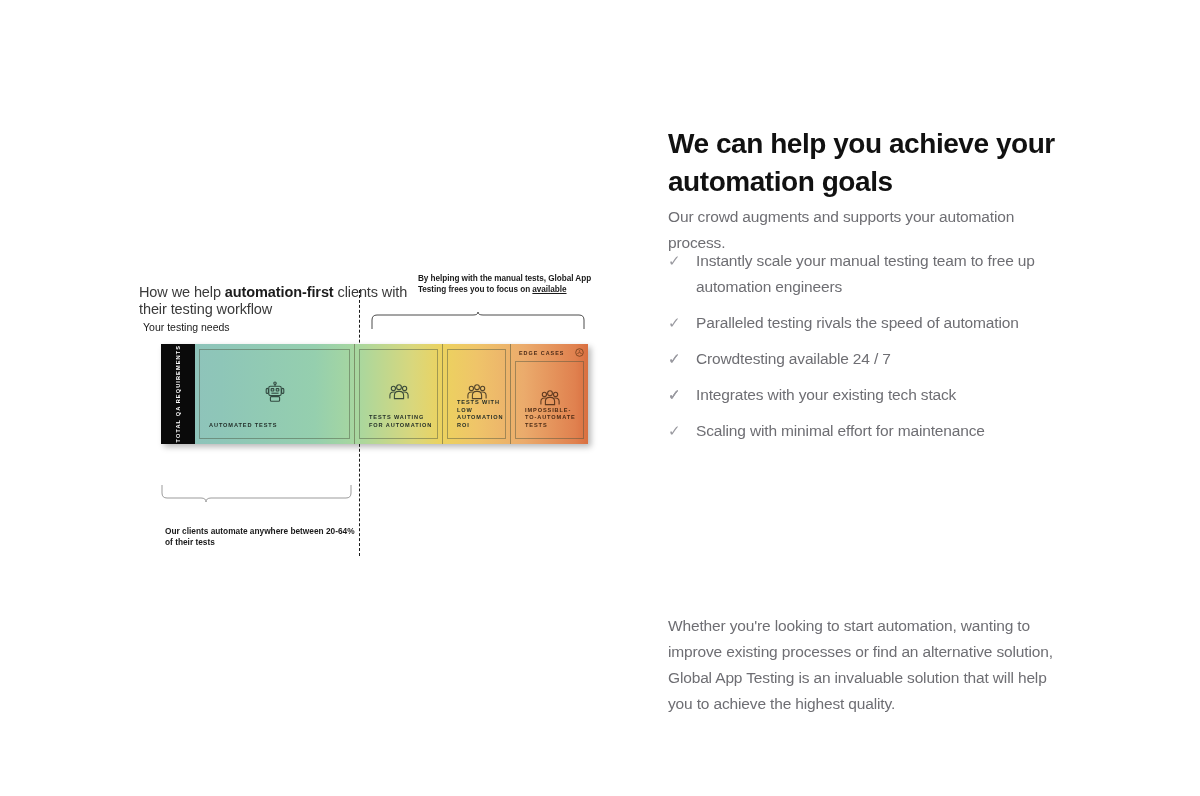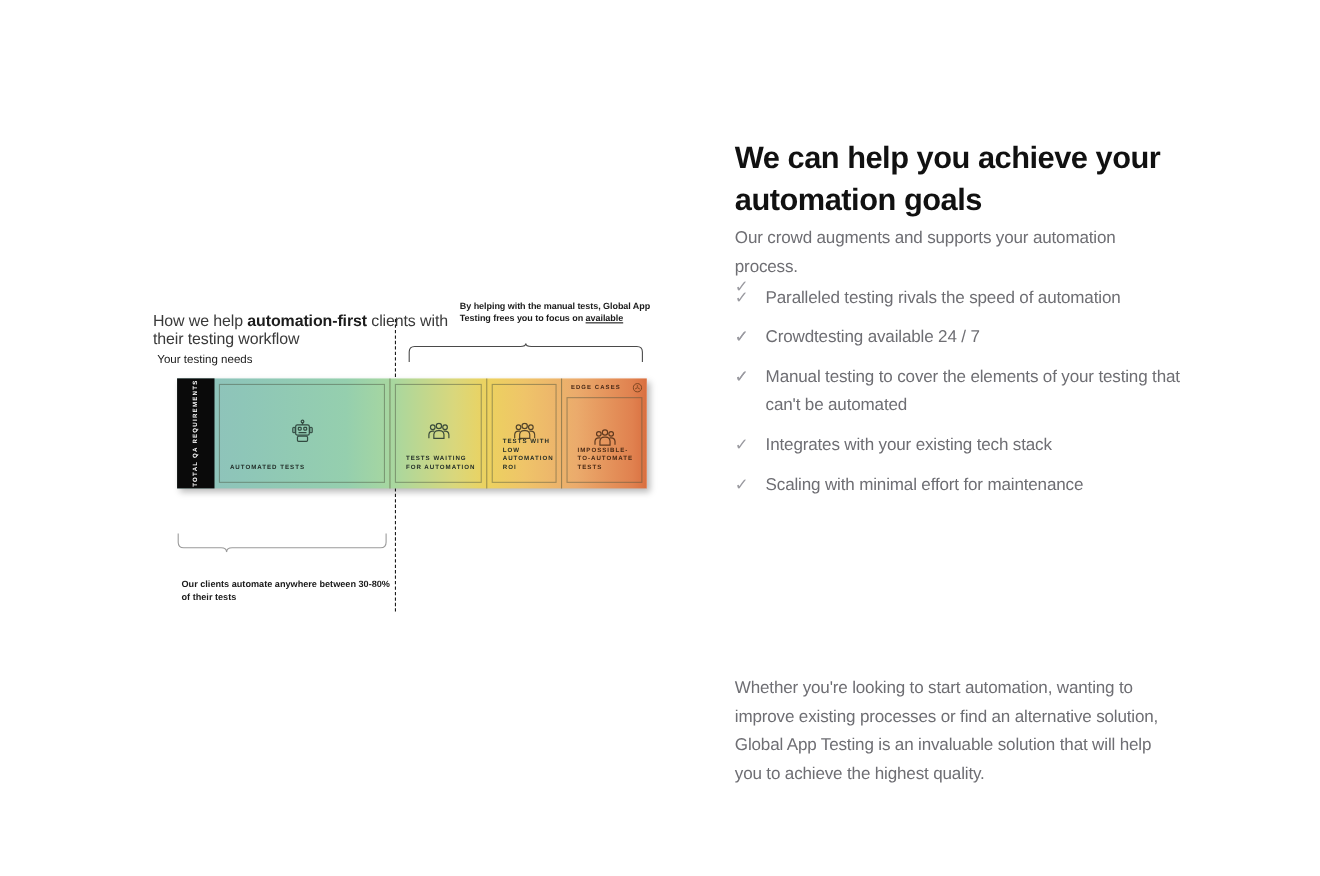--- a/index.html
+++ b/index.html
@@ -270,21 +270,21 @@
   <div id="dashed-divider"></div>
 
   <svg id="top-bracket" viewBox="0 0 216 18" preserveAspectRatio="none">
     <path d="M2,17 L2,8 Q2,3 7,3 L103,3 Q108,3 108,0 Q108,3 113,3 L209,3 Q214,3 214,8 L214,17" fill="none" stroke="#4a4a4a" stroke-width="1" vector-effect="non-scaling-stroke"></path>
   </svg>
 
   <svg id="bottom-bracket" viewBox="0 0 193 18" preserveAspectRatio="none">
     <path d="M2,1 L2,9 Q2,14 7,14 L41,14 Q46,14 46,18 Q46,14 51,14 L186,14 Q191,14 191,9 L191,1" fill="none" stroke="#9b9b9b" stroke-width="1" vector-effect="non-scaling-stroke"></path>
   </svg>
 
-  <div id="bottom-note">Our clients automate anywhere between 30-80% of their tests</div>
+  <div id="bottom-note">Our clients automate anywhere between 20-64% of their tests</div>
 
   <div id="bar">
 
     <div class="seg" id="seg-total">
       <div class="vlabel">TOTAL QA REQUIREMENTS</div>
     </div>
 
     <div class="seg divider" id="seg-automated" style="width:160px;">
       <div class="seg-inner">
         <svg class="seg-icon" width="20" height="22" viewBox="0 0 20 22">
@@ -363,24 +363,24 @@
   </div>
 </div>
 
 <div id="copy-panel">
 
   <h1 id="headline">We can help you achieve your automation goals</h1>
 
   <p id="intro">Our crowd augments and supports your automation process.</p>
 
   <ul id="benefits">
-    <li><span class="tick">✓</span></li>
+    <li><span class="tick">✓</span><span>Instantly scale your manual testing team to free up automation engineers</span></li>
     <li><span class="tick">✓</span><span>Paralleled testing rivals the speed of automation</span></li>
     <li><span class="tick">✓</span></li>
     <li><span class="tick">✓</span><span>Crowdtesting available 24 / 7</span></li>
     <li><span class="tick">✓</span></li>
-    <li><span class="tick">✓</span><span>Manual testing to cover the elements of your testing that can't be automated</span></li>
+    <li><span class="tick">✓</span></li>
     <li><span class="tick">✓</span><span>Integrates with your existing tech stack</span></li>
     <li><span class="tick">✓</span><span>Scaling with minimal effort for maintenance</span></li>
   </ul>
 
   <p id="closing">Whether you're looking to start automation, wanting to improve existing processes or find an alternative solution, Global App Testing is an invaluable solution that will help you to achieve the highest quality.</p>
 </div>
 
 </body></html>

